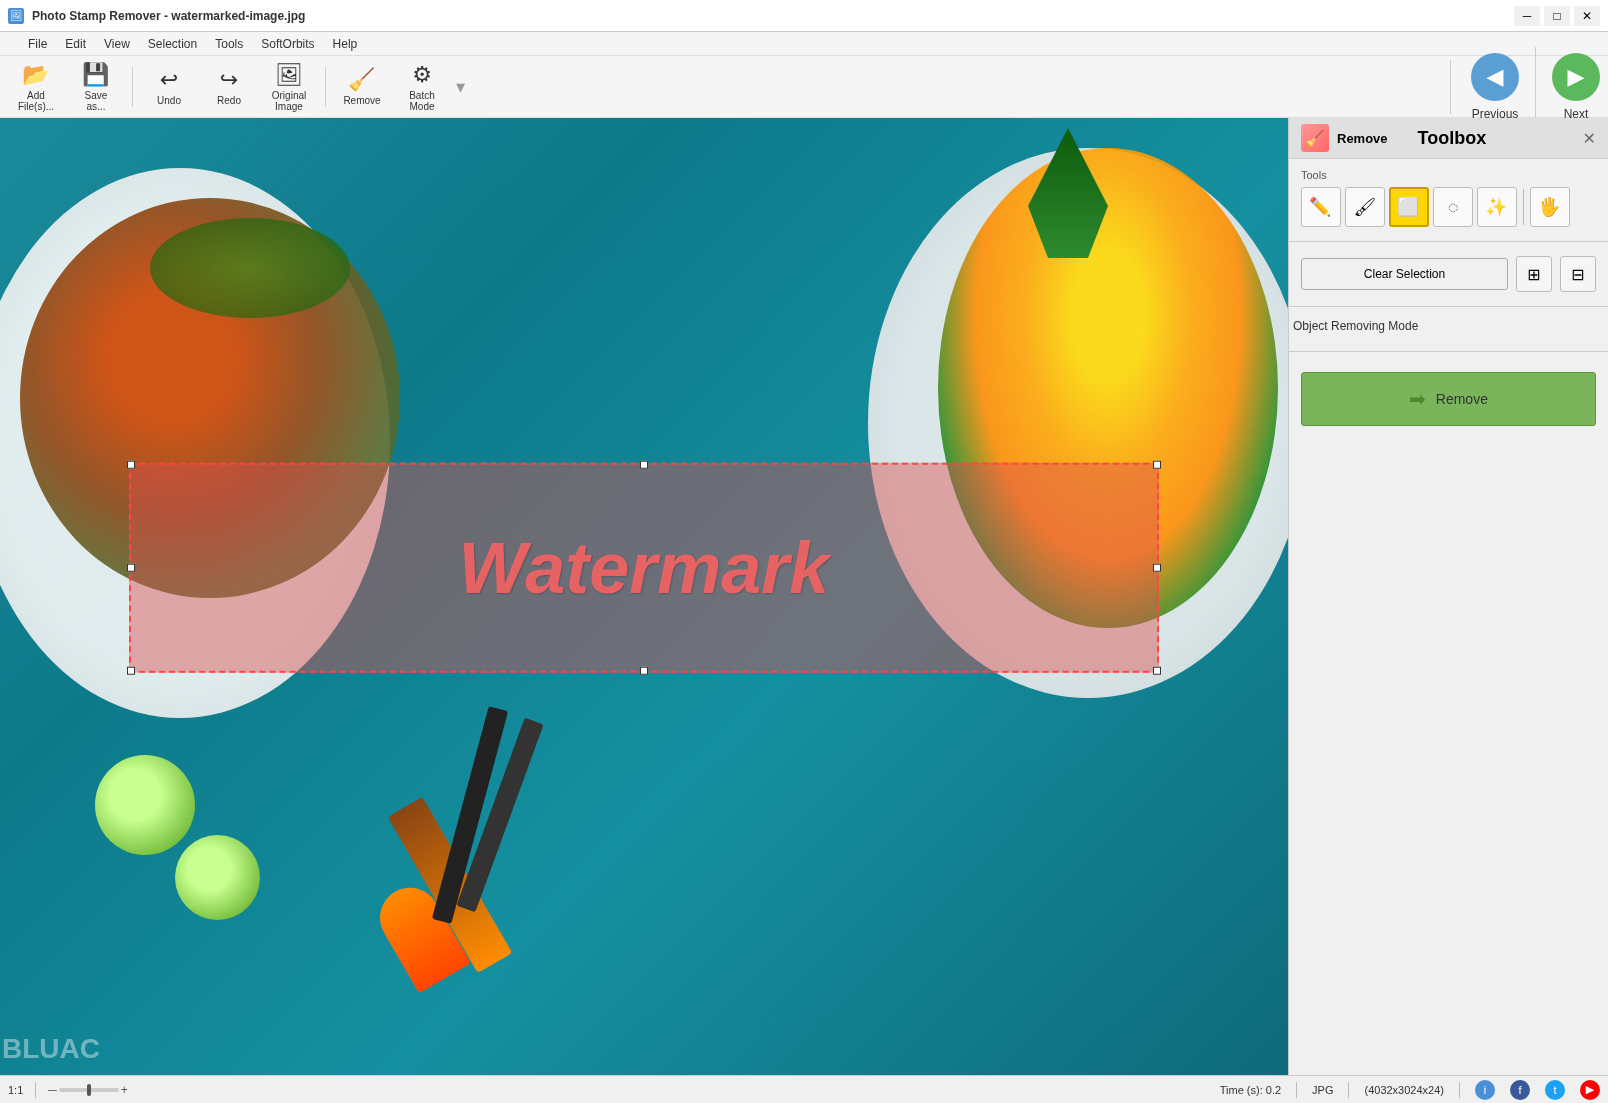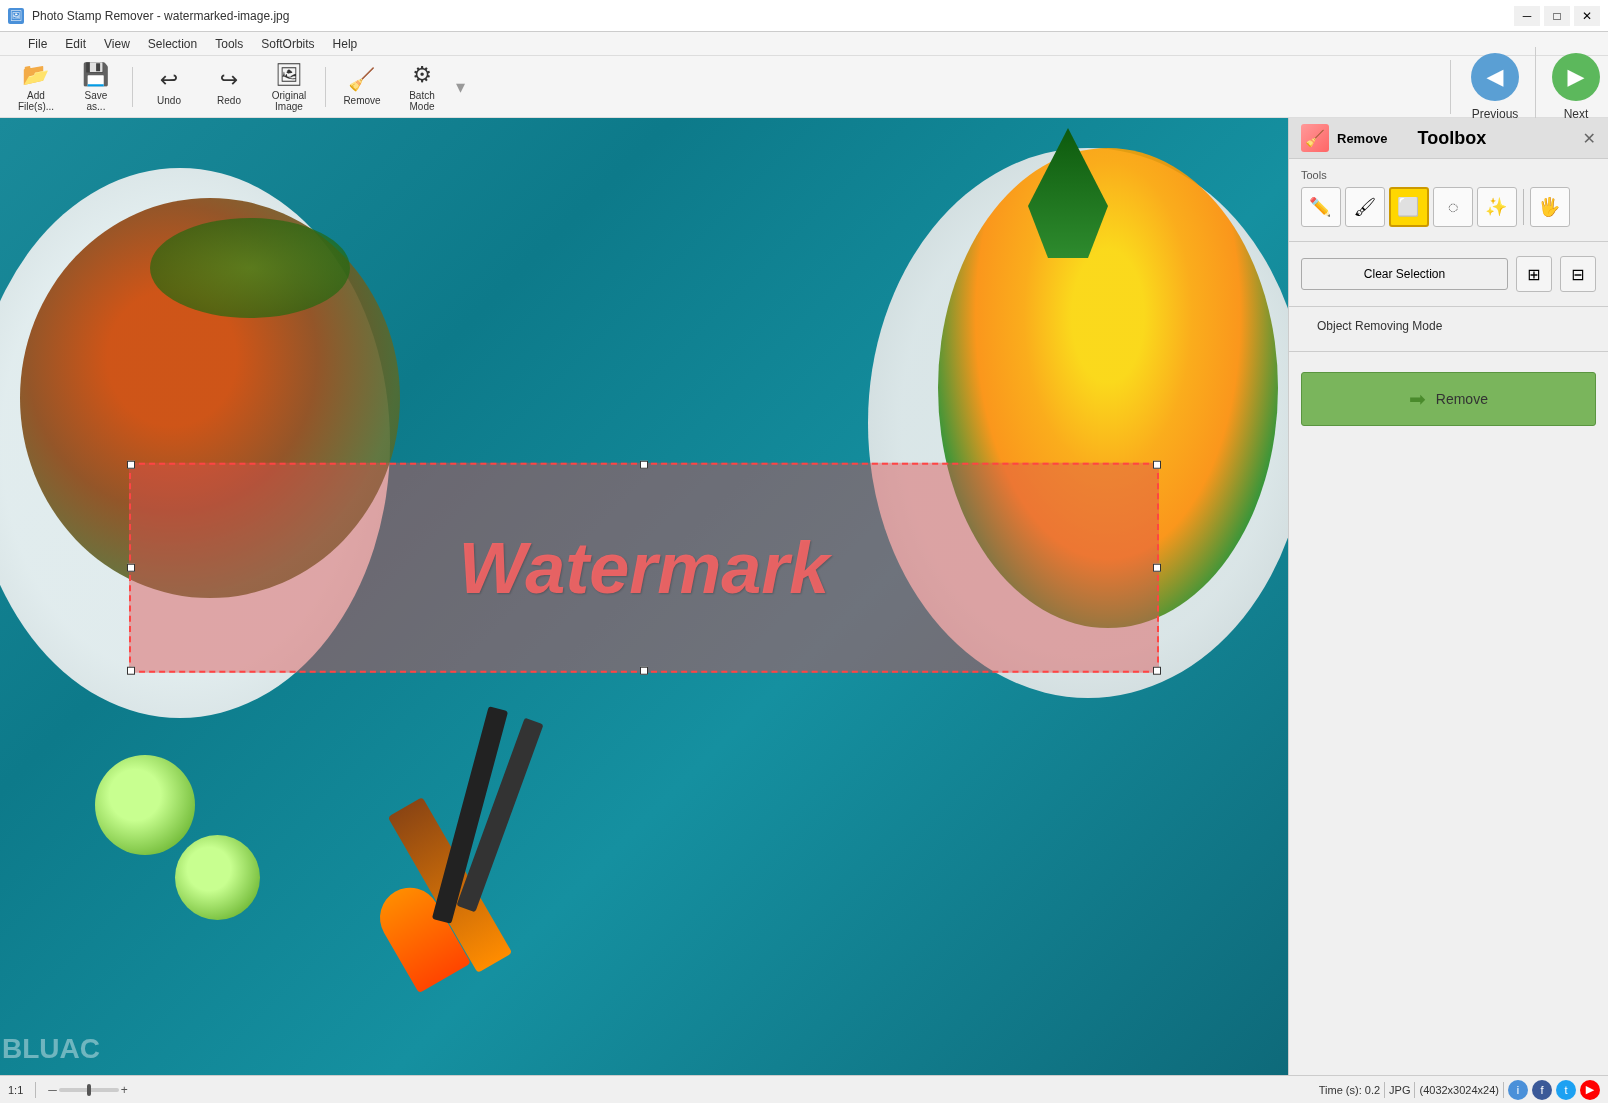--- a/index.html
+++ b/index.html
@@ -9,21 +9,21 @@
     .title-bar {
       background: #fff;
       border-bottom: 1px solid #ccc;
       display: flex;
       align-items: center;
       height: 32px;
       padding: 0 8px;
       gap: 8px;
     }
     .title-bar-icon { width: 16px; height: 16px; background: #4a90d9; border-radius: 2px; display: flex; align-items: center; justify-content: center; color: white; font-size: 10px; }
-    .title-bar-text { flex: 1; font-size: 12px; color: #333; }
+    .title-bar-text { flex: 1; font-size: 12px; color: #333; font-weight: bold; }
     .title-bar-controls { display: flex; gap: 4px; }
     .title-bar-btn { width: 26px; height: 20px; border: none; background: #f0f0f0; cursor: pointer; font-size: 12px; display: flex; align-items: center; justify-content: center; }
 
     
     .menu-bar {
       background: #f5f5f5;
       border-bottom: 1px solid #ddd;
       display: flex;
       align-items: center;
       height: 24px;
@@ -244,21 +244,21 @@
     .icon-btn {
       width: 36px; height: 36px;
       border: 1px solid #bbb;
       background: #f5f5f5;
       border-radius: 3px;
       cursor: pointer;
       font-size: 16px;
       display: flex; align-items: center; justify-content: center;
     }
 
-    .mode-section { padding: 8px 28px; }
+    .mode-section { padding: 8px 4px; }
     .mode-label { font-size: 12px; color: #333; margin-bottom: 6px; font-weight: 500; }
     .mode-select {
       width: 100%;
       padding: 4px 8px;
       border: 1px solid #aaa;
       background: white;
       border-radius: 3px;
       font-size: 12px;
       cursor: pointer;
     }
@@ -290,21 +290,21 @@
       align-items: center;
       padding: 0 8px;
       gap: 12px;
       font-size: 11px;
       color: #333;
     }
     .status-seg { display: flex; align-items: center; gap: 4px; }
     .status-divider { width: 1px; height: 16px; background: #bbb; }
     .zoom-ctrl { display: flex; align-items: center; gap: 2px; }
     .zoom-btn { border: none; background: none; cursor: pointer; font-size: 12px; color: #555; }
-    .status-right { margin-left: auto; display: flex; align-items: center; gap: 4px; }
+    .status-right { margin-left: auto; display: flex; align-items: center; gap: 15px; }
     .status-icon { width: 20px; height: 20px; border-radius: 50%; display: flex; align-items: center; justify-content: center; font-size: 11px; color: white; cursor: pointer; }
     .si-info { background: #4a90d9; }
     .si-fb { background: #3b5998; }
     .si-tw { background: #1da1f2; }
     .si-yt { background: #ff0000; }
   </style>
 </head>
 <body>
 
 <div class="title-bar">

